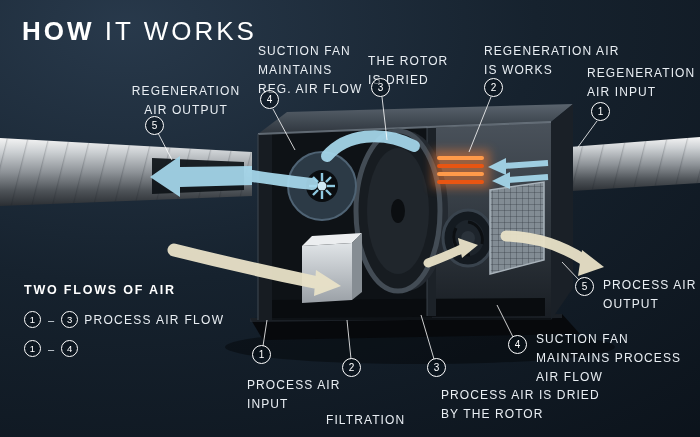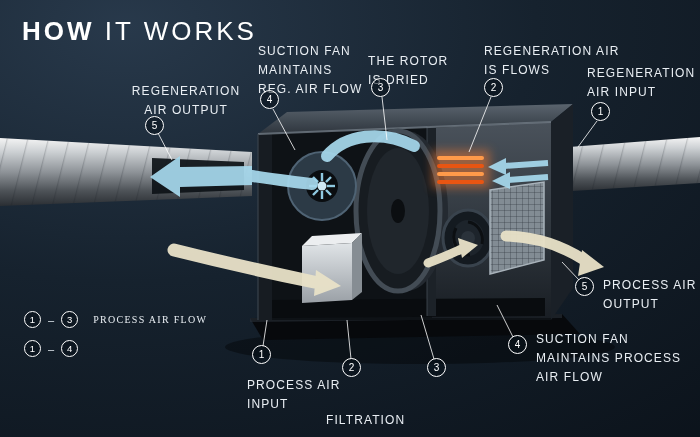--- a/index.html
+++ b/index.html
@@ -30,21 +30,21 @@
   .legend-title {
     position:absolute; left:24px; top:283px; color:#ffffff; font-weight:700;
     font-size:12.5px; letter-spacing:1.8px;
   }
   .legend-row {
     position:absolute; left:24px; display:flex; align-items:center; gap:6px;
     color:#ffffff;
   }
   .legend-row .dash { font-size:11px; color:#dfe7ee; margin:0 1px; }
   .legend-row .legend-label {
-    margin-left:9px; font-size:10px; letter-spacing:1.3px; color:var(--text,#e9eef3);font-family:Liberation Serif, serif;
+    font-size:12px; letter-spacing:1.3px; color:var(--text,#e9eef3);
   }
 </style>
 </head>
 <body>
 
 <div class="stage">
 
   <svg viewBox="0 0 700 437" width="700" height="437">
     <defs>
       <linearGradient id="gDuct" x1="0" y1="0" x2="0" y2="1">
@@ -199,44 +199,47 @@
   </div>
 
   <div class="callout-label center" style="left:186px; top:82px;">REGENERATION
 AIR OUTPUT</div>
   <div class="callout-label" style="left:258px; top:42px;">SUCTION FAN
 MAINTAINS
 REG. AIR FLOW</div>
   <div class="callout-label" style="left:368px; top:44px;margin-top:8px;">THE ROTOR
 IS DRIED</div>
   <div class="callout-label" style="left:484px; top:42px;">REGENERATION AIR
-IS FLOWS</div>
+IS WORKS</div>
   <div class="callout-label" style="left:587px; top:64px;">REGENERATION
 AIR INPUT</div>
 
   <div class="callout-label" style="left:603px; top:276px;">PROCESS AIR
 OUTPUT</div>
   <div class="callout-label" style="left:536px; top:330px;">SUCTION FAN
 MAINTAINS PROCESS
 AIR FLOW</div>
+  <div class="callout-label" style="left:441px; top:386px;">PROCESS AIR IS DRIED
+BY THE ROTOR</div>
   <div class="callout-label" style="left:326px; top:411px;">FILTRATION</div>
   <div class="callout-label" style="left:247px; top:376px;">PROCESS AIR
 INPUT</div>
 
   <div class="badge" style="left:145px; top:116px;">5</div>
   <div class="badge" style="left:260px; top:90px;">4</div>
   <div class="badge" style="left:371px; top:78px;">3</div>
   <div class="badge" style="left:484px; top:78px;">2</div>
   <div class="badge" style="left:591px; top:102px;">1</div>
   <div class="badge" style="left:575px; top:277px;">5</div>
   <div class="badge" style="left:508px; top:335px;">4</div>
   <div class="badge" style="left:427px; top:358px;">3</div>
   <div class="badge" style="left:342px; top:358px;">2</div>
   <div class="badge" style="left:252px; top:345px;">1</div>
 
+  <div class="legend-title">TWO FLOWS OF AIR</div>
   <div class="legend-row" style="top:311px;">
     <span class="badge inline">1</span>
     <span class="dash">–</span>
     <span class="badge inline">3</span>
     <span class="legend-label">PROCESS AIR FLOW</span>
   </div>
   <div class="legend-row" style="top:340px;">
     <span class="badge inline">1</span>
     <span class="dash">–</span>
     <span class="badge inline">4</span>

